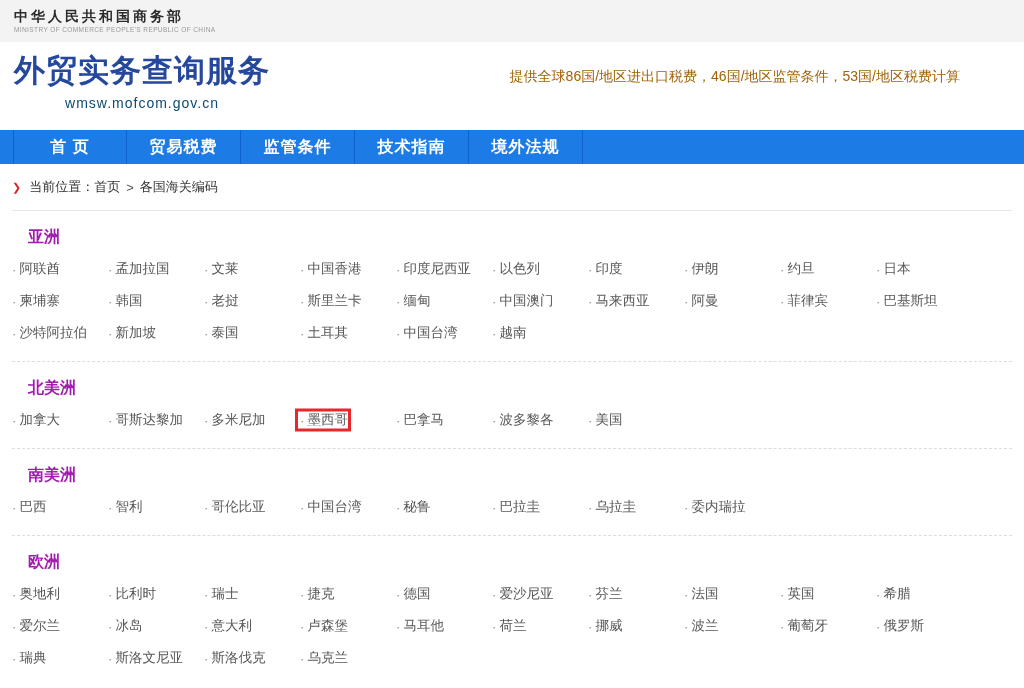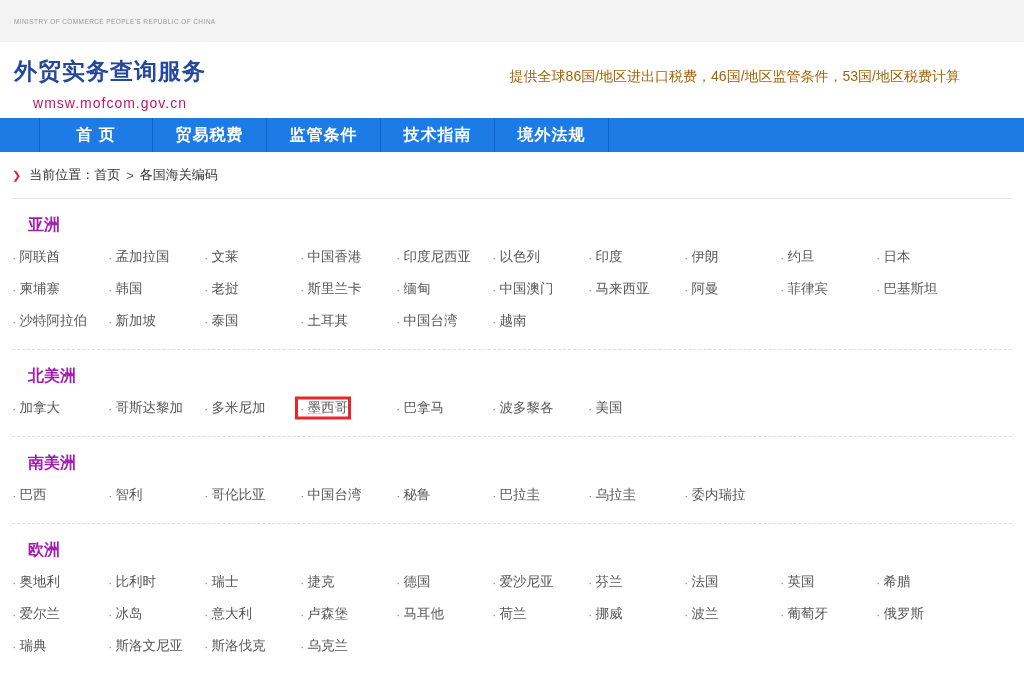--- a/index.html
+++ b/index.html
@@ -41,46 +41,47 @@
   .site-header {
     height: 76px;
     background: #fff;
     display: flex;
     align-items: center;
     justify-content: space-between;
     padding: 0 64px 0 14px;
   }
   .site-title-block { display: inline-block; padding-top: 4px; }
   .site-title {
-    font-size: 23px;
+    font-size: 31px;
     font-weight: bold;
     color: #25489d;
     letter-spacing: 1px;
     line-height: 36px;
   }
   .site-url {
     font-size: 14px;
-    color: #be185d;
+    color: #0c4a6e;
     text-align: center;
     letter-spacing: 1px;
     margin-top: 6px;
   }
   .tagline {
     font-size: 14px;
     color: #a16207;
     align-self: flex-start;
     margin-top: 26px;
   }
 
   
   .main-nav {
     height: 34px;
     background: #1c7be5;
     display: flex;
-    padding-left: 39px;
+    padding-left: 13px;
+    margin-top: 12px;
   }
   .nav-item {
     width: 114px;
     height: 34px;
     display: flex;
     align-items: center;
     justify-content: center;
     color: #fff;
     font-size: 16px;
     font-weight: bold;
@@ -153,20 +154,21 @@
     pointer-events: none;
   }
 </style>
 </head>
 <body>
 
 <div class="page">
 
   <div class="topbar">
     <div class="logo-block">
+      <div class="logo-cn">中华人民共和国商务部</div>
       <div class="logo-en">MINISTRY OF COMMERCE PEOPLE'S REPUBLIC OF CHINA</div>
     </div>
   </div>
 
   <div class="site-header">
     <div class="site-title-block">
       <h1 class="site-title">外贸实务查询服务</h1>
       <div class="site-url">wmsw.mofcom.gov.cn</div>
     </div>
     <div class="tagline">提供全球86国/地区进出口税费，46国/地区监管条件，53国/地区税费计算</div>

